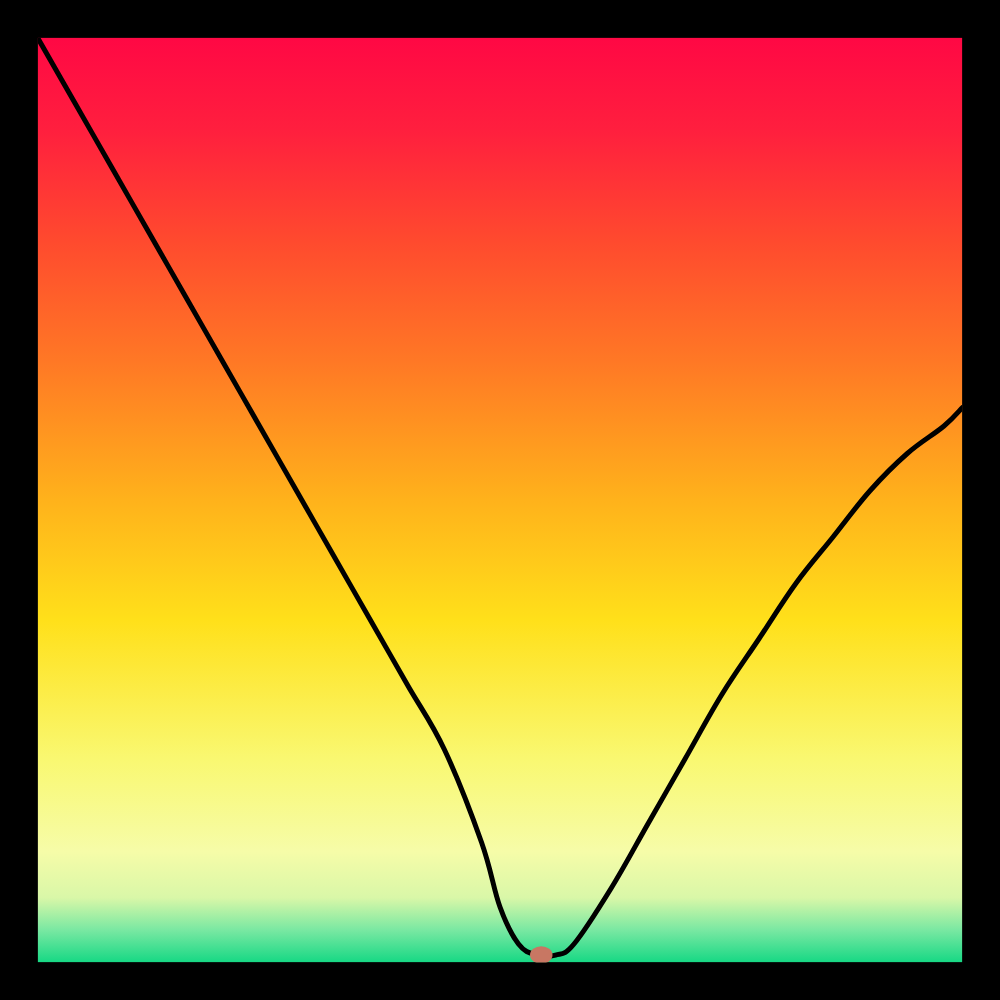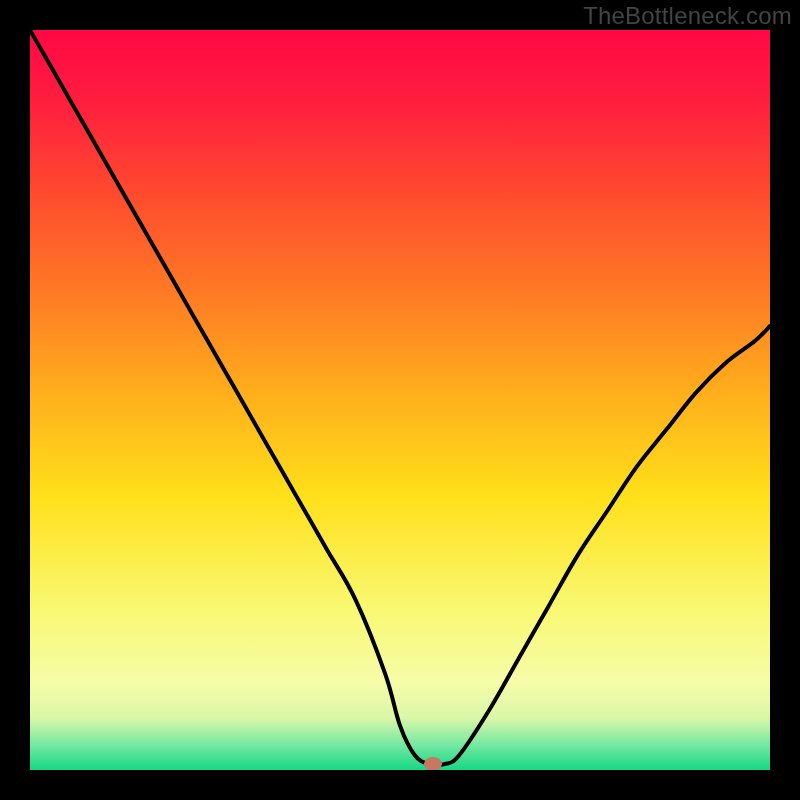--- a/index.html
+++ b/index.html
@@ -48,21 +48,20 @@
     width: 18px;
     height: 14px;
     border-radius: 50%;
     transform: translate(-50%, -50%);
   }
 </style>
 </head>
 <body>
 
 <div class="frame">
-  <div class="watermark">TheBottleneck.com</div>
 
   <div class="plot-area">
     <svg class="gradient" viewBox="0 0 740 740" preserveAspectRatio="none">
       <defs>
         <linearGradient id="bg-grad" x1="0" y1="0" x2="0" y2="1">
             <stop offset="0%" stop-color="#ff0844"></stop>
             <stop offset="10%" stop-color="#ff1f3e"></stop>
             <stop offset="22%" stop-color="#ff4a2e"></stop>
             <stop offset="35%" stop-color="#ff7825"></stop>
             <stop offset="50%" stop-color="#ffb21b"></stop>

